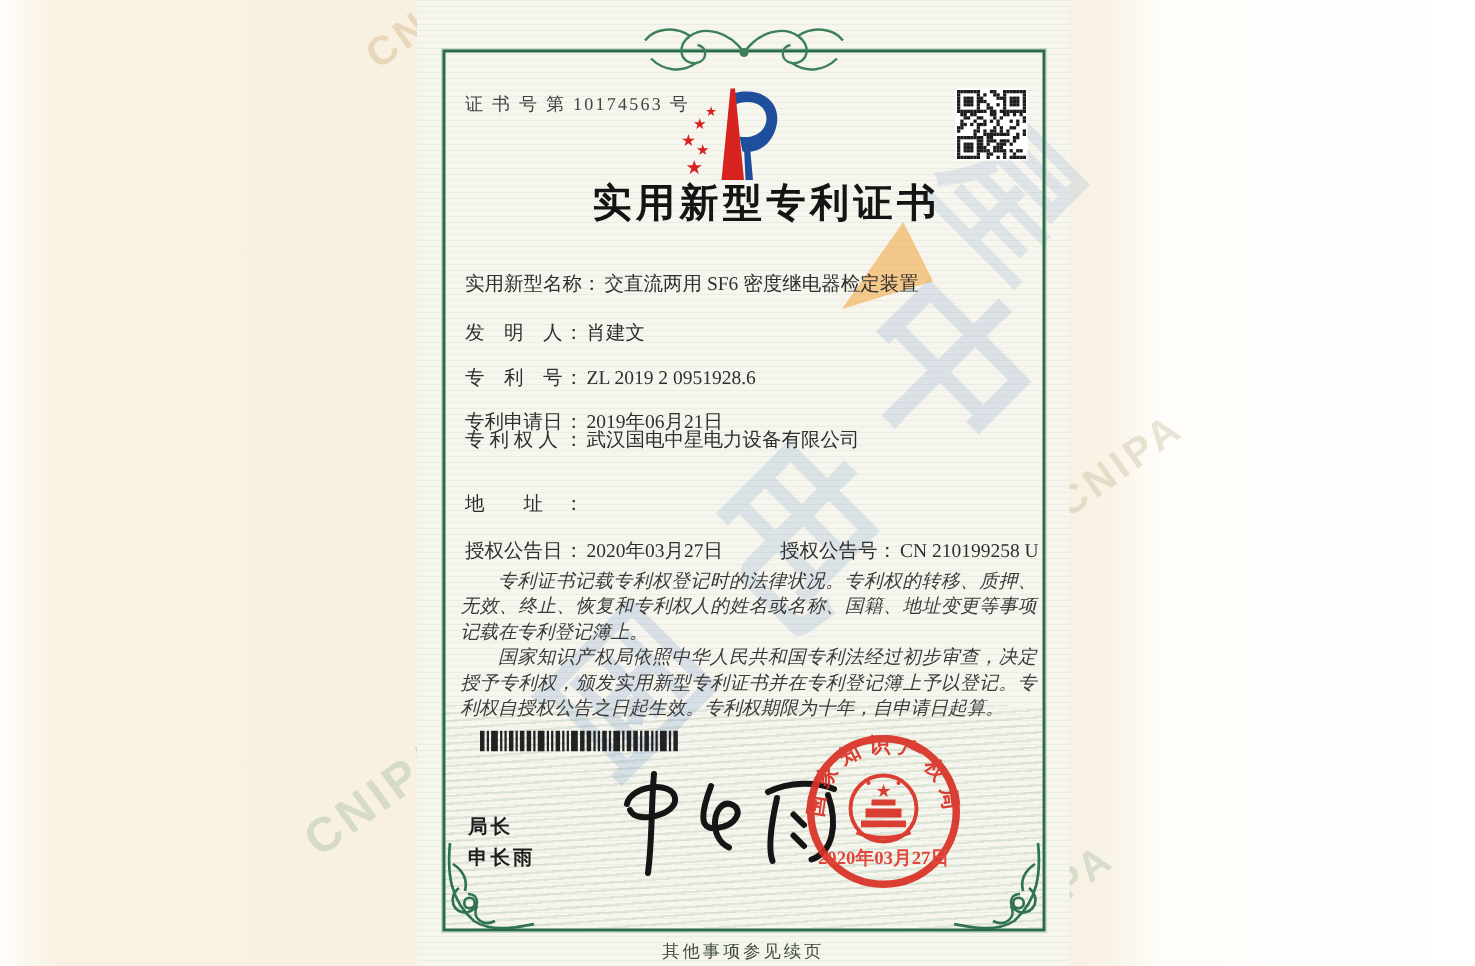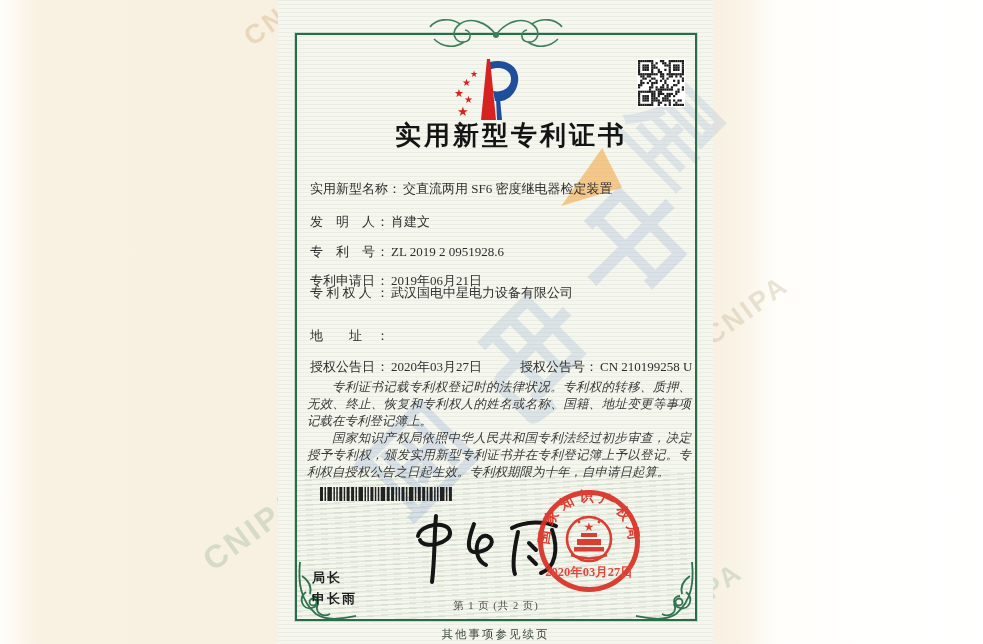--- a/index.html
+++ b/index.html
@@ -57,21 +57,21 @@
   .fr6{ top:357px; } .fr7{ top:357px; left:520px; }
 
   .paras{ position:absolute; left:307px; top:379px; width:384px;
        font-size:12.5px; line-height:17px; color:#3a3a3a; font-style:italic;
        text-align:justify; }
   .paras p{ text-indent:2em; }
 
   .barcode{ position:absolute; left:320px; top:487px; width:135px; height:14px; overflow:hidden; }
 
   .signer{ position:absolute; left:312px; top:540px; font-size:13px; font-weight:bold;
-       color:#1e1e1e; line-height:21px; letter-spacing:2px;margin-top:27px; }
+       color:#1e1e1e; line-height:21px; letter-spacing:2px; }
   .signature{ position:absolute; left:408px; top:510px; }
 
   .seal{ position:absolute; left:533px; top:486px; }
 
   .page-num{ position:absolute; left:295px; top:599px; width:402px; text-align:center;
        font-size:10.5px; color:#4a4a4a; letter-spacing:1px; }
   .cont-note{ position:absolute; left:278px; top:627px; width:435px; text-align:center;
        font-size:11.5px; color:#3c4a3c; letter-spacing:2px; }
 
   .qr{ position:absolute; left:637px; top:59px; background:#fff; padding:1px; }
@@ -124,20 +124,21 @@
   <svg class="ornament" style="left:632px; top:556px;" width="64" height="64" viewBox="0 0 64 64">
     <g fill="none" stroke="#2f7350" stroke-width="1.8" transform="translate(64,0) scale(-1,1)">
       <path d="M4,6 C2,26 4,44 20,58 C32,66 50,62 60,60"></path>
       <path d="M10,36 C2,42 6,54 16,52 C24,50 24,40 16,40"></path>
       <path d="M22,48 C18,56 26,62 34,58"></path>
       <path d="M6,20 C12,24 16,30 14,38"></path>
       <circle cx="17" cy="46" r="3.5"></circle>
     </g>
   </svg>
 
+  <div class="cert-no">证 书 号 第 10174563 号</div>
 
   <svg class="logo" width="74" height="68" viewBox="0 0 74 68">
     <path d="M68,26 C70,11 57,2 40,6 L39,14 C51,9 61,14 61,23 C61,31 53,37 43,35 L45,45 C56,47 66,39 68,26 Z" fill="#1f4e9c"></path>
     <polygon points="37,3 40,3 46,64 31,64" fill="#d6231f"></polygon>
     <polygon points="46,42 50,42 52,64 47,64" fill="#1f4e9c"></polygon>
     <g fill="#d6231f" font-family="'DejaVu Sans',sans-serif">
       <text x="20" y="21" font-size="9">★</text>
       <text x="12" y="30" font-size="10">★</text>
       <text x="4" y="41" font-size="11">★</text>
       <text x="14" y="47" font-size="10">★</text>
@@ -496,16 +497,15 @@
           <rect x="48" y="47" width="16" height="4"></rect>
           <rect x="44" y="53" width="24" height="6"></rect>
           <rect x="41" y="61" width="30" height="4.5"></rect>
         </g>
         <path d="M38,69 Q56,76 74,69" fill="none" stroke="#d93025" stroke-width="2.6"></path>
       </g>
       <text x="56" y="90" text-anchor="middle" font-size="12.5" font-weight="bold" fill="#e03a2f">2020年03月27日</text>
     </g>
   </svg>
 
-  <div class="page-num">第 1 页 (共 2 页)</div>
   <div class="cont-note">其他事项参见续页</div>
 
 </div>
 
 </body></html>

